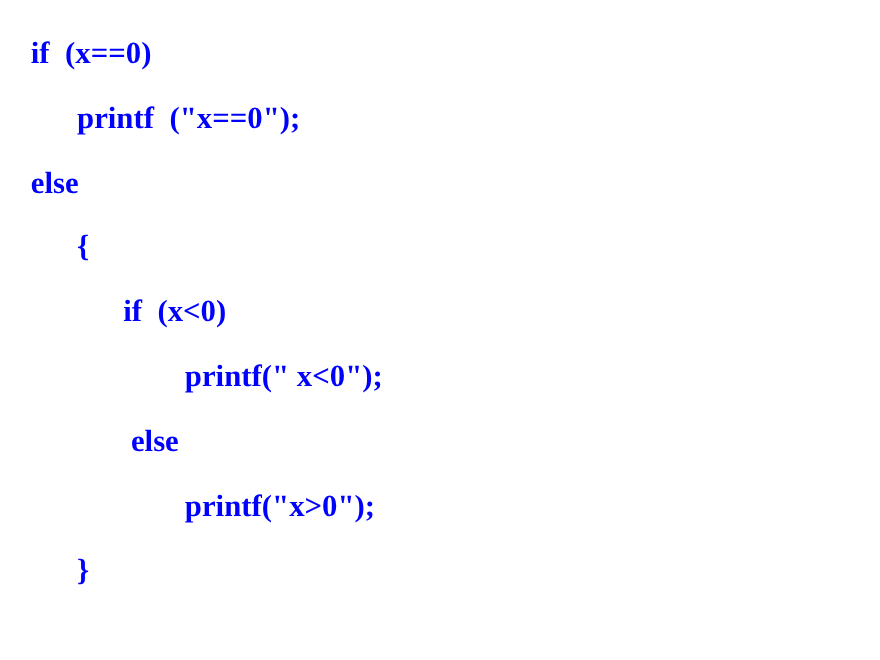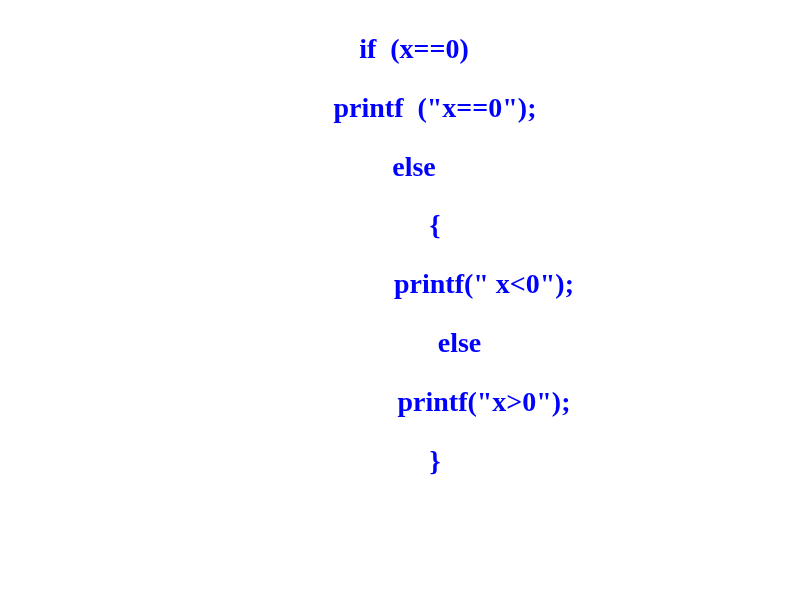--- a/index.html
+++ b/index.html
@@ -12,28 +12,28 @@
       font-size: 28px;
       font-weight: bold;
       color: #0000FF;
     }
     .code-container {
       padding: 20px 0 0 28px;
     }
     .line {
       line-height: 2.1;
       white-space: pre;
-      text-align: center;
     }
   </style>
 </head>
 <body>
 
 <div class="code-container">
   <div class="line">if  (x==0)</div>
   <div class="line">      printf  ("x==0");</div>
   <div class="line">else</div>
   <div class="line">      {</div>
+  <div class="line">            if  (x&lt;0)</div>
   <div class="line">                    printf(" x&lt;0");</div>
   <div class="line">             else</div>
   <div class="line">                    printf("x&gt;0");</div>
   <div class="line">      }</div>
 </div>
 
 </body></html>

